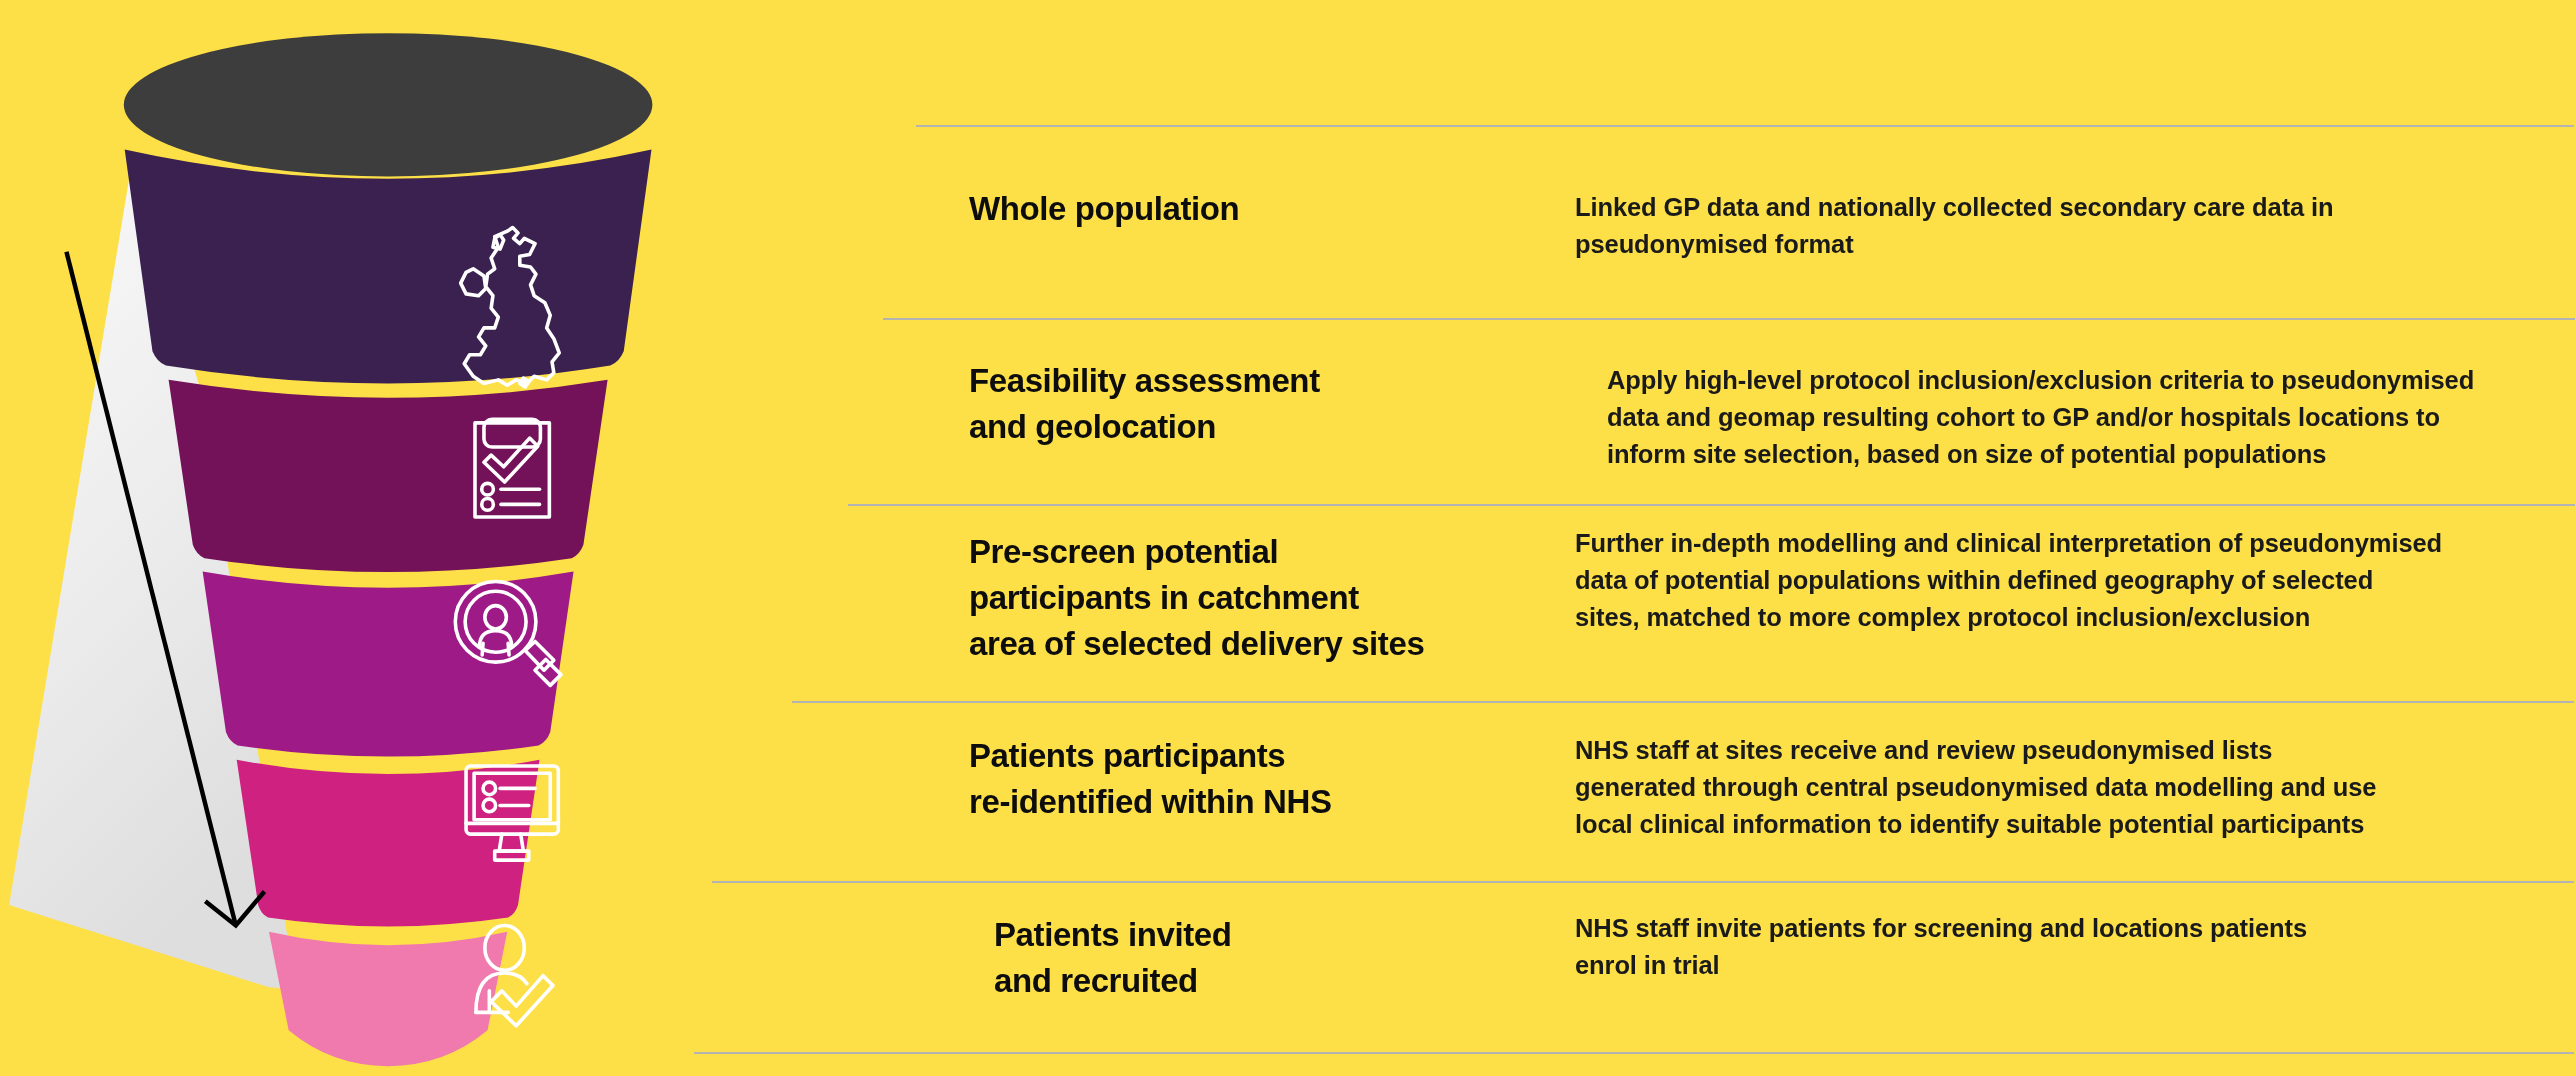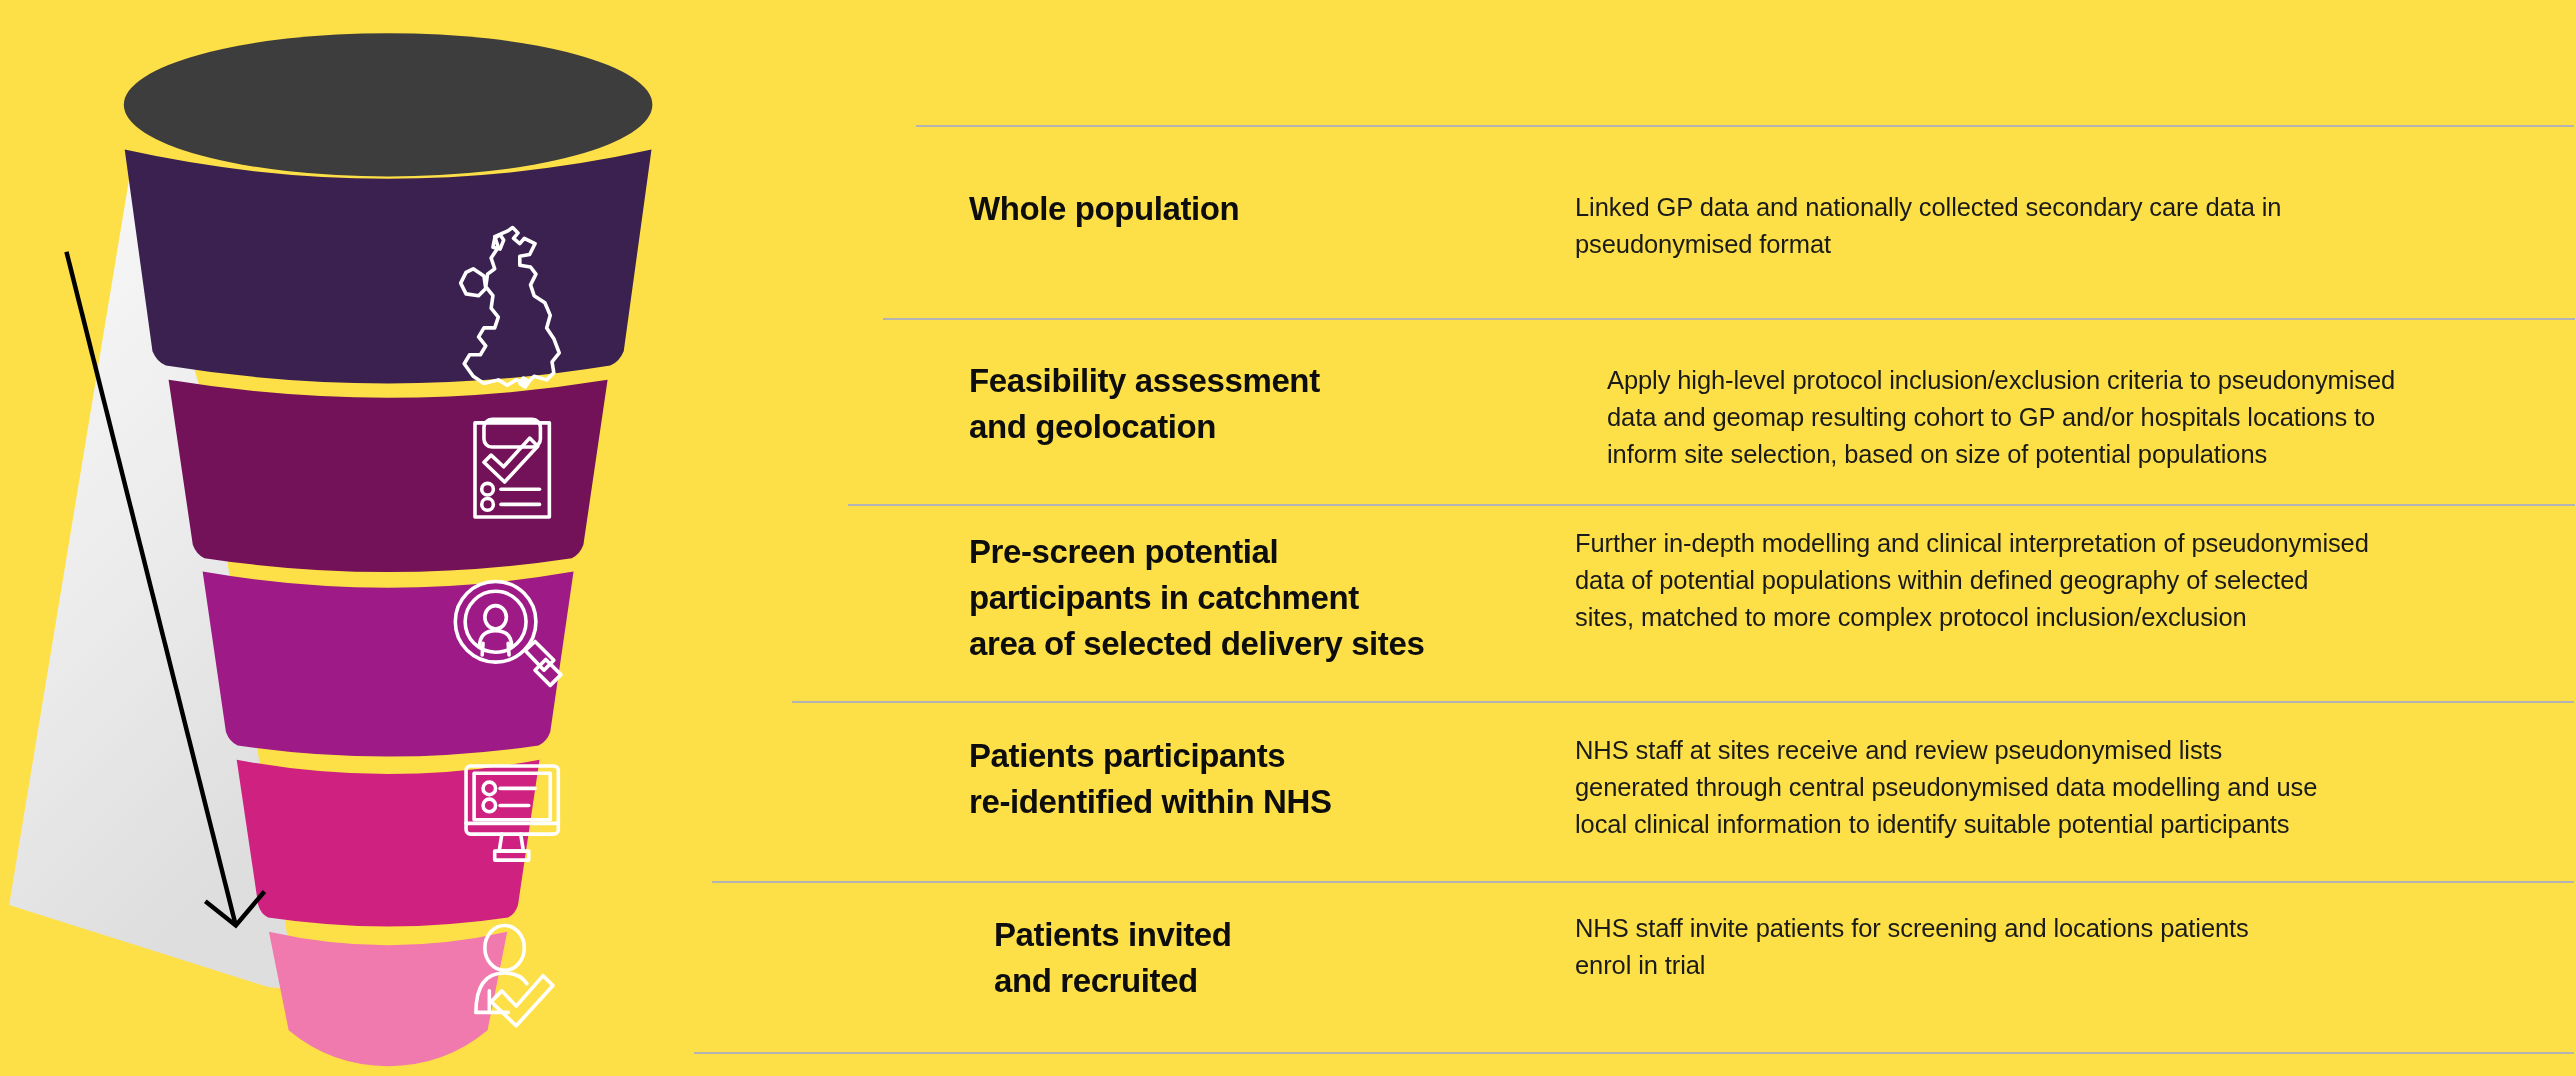--- a/index.html
+++ b/index.html
@@ -60,21 +60,21 @@
     font-size: 33px;
     line-height: 46px;
     color: #0d0d0d;
     letter-spacing: -0.4px;
     white-space: pre-line;
   }
 
   .row-desc {
     position: absolute;
     font-family: "Liberation Sans", sans-serif;
-    font-weight: 400;
+    font-weight: 700;
     font-size: 25.5px;
     line-height: 37px;
     color: #1a1a1a;
     letter-spacing: -0.1px;
     white-space: pre-line;
   }
 </style>
 </head>
 <body>
 

